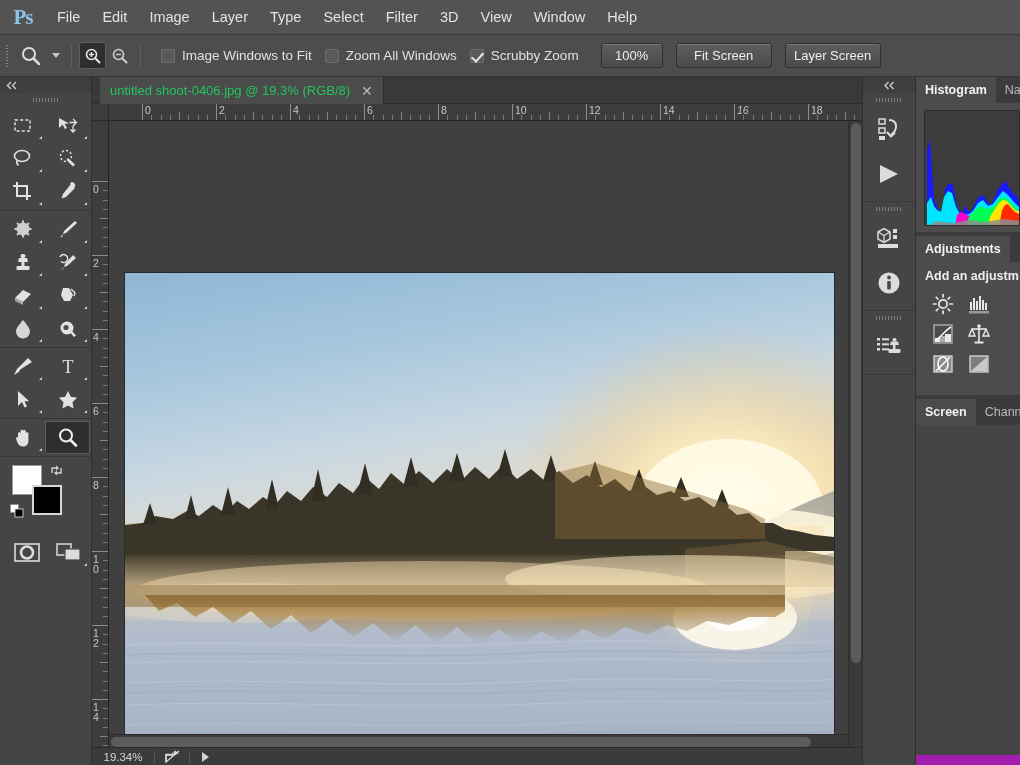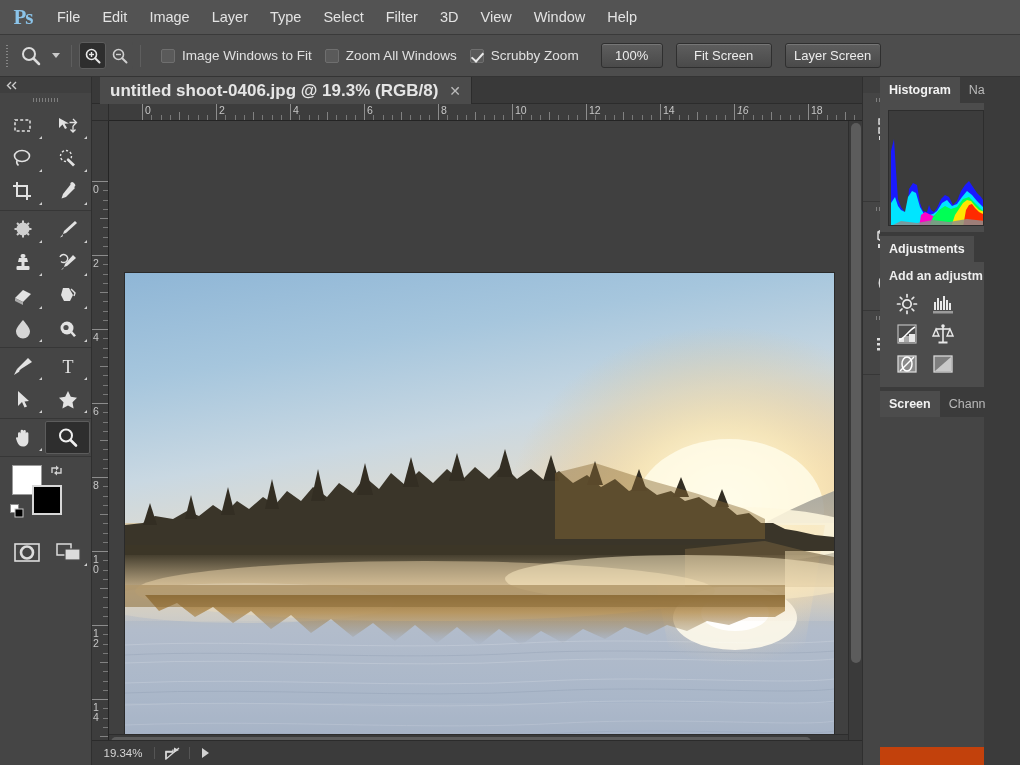--- a/index.html
+++ b/index.html
@@ -130,21 +130,21 @@
   }
   .tabbar {
     position: absolute; left: 0; top: 0; width: 770px; height: 27px;
     background: #393939; border-bottom: 1px solid #2c2c2c;
   }
   .doctab {
     position: absolute; left: 8px; top: 0; height: 27px;
     background: #4b4b4b; border-right: 1px solid #2c2c2c;
     display: flex; align-items: center; padding: 0 10px;
   }
-  .doctab .title { font-size: 17px; font-weight: bold; color: #e5e5e5; white-space: nowrap; }
+  .doctab .title { font-size: 13px; font-weight: normal; color: #22c55e; white-space: nowrap; }
   .doctab .xclose { margin-left: 11px; font-size: 14px; color: #bbbbbb; line-height: 1; }
 
   .ruler-corner {
     position: absolute; left: 0; top: 27px; width: 17px; height: 17px;
     background: #3d3d3d; border-right: 1px solid #2c2c2c; border-bottom: 1px solid #2c2c2c;
   }
   .ruler-h {
     position: absolute; left: 17px; top: 27px; width: 753px; height: 17px;
     background: #3d3d3d; border-bottom: 1px solid #242424; overflow: hidden;
   }
@@ -178,21 +178,21 @@
     background: #3a3a3a; border-left: 1px solid #2d2d2d;
   }
   .scroll-h {
     position: absolute; left: 17px; bottom: 17px; height: 14px; width: 739px;
     background: #3a3a3a; border-top: 1px solid #2d2d2d;
   }
   .sv-thumb { position: absolute; left: 2px; top: 2px; width: 10px; height: 540px; background: #5c5c5c; border-radius: 5px; }
   .sh-thumb { position: absolute; top: 2px; left: 2px; height: 10px; width: 700px; background: #5c5c5c; border-radius: 5px; }
 
   .statusbar {
-    position: absolute; left: 0; bottom: 0; width: 770px; height: 25px;
+    position: absolute; left: 0; bottom: 0; width: 770px; height: 18px;
     background: #3b3b3b; border-top: 1px solid #2b2b2b;
     display: flex; align-items: center;
   }
   .st-zoom { width: 62px; text-align: center; font-size: 11.5px; color: #d5d5d5; }
   .st-sep { width: 1px; height: 12px; background: #555; }
   .st-share { width: 34px; display: flex; align-items: center; justify-content: center; }
   .st-doc { flex: 1; text-align: center; font-size: 11.5px; color: #d5d5d5; }
   .st-arrow { width: 30px; display: flex; align-items: center; justify-content: center; }
   .tri-r { width: 0; height: 0; border-top: 5px solid transparent; border-bottom: 5px solid transparent; border-left: 7px solid #d2d2d2; }
 
@@ -201,35 +201,35 @@
     position: absolute; left: 862px; top: 77px; width: 54px; height: 688px;
     background: #454545; border-left: 1px solid #2f2f2f; border-right: 1px solid #2f2f2f;
   }
   .rail-collapse { height: 16px; display: flex; align-items: center; justify-content: center; background: #3f3f3f; }
   .rail-group { border-bottom: 1px solid #373737; padding-bottom: 5px; }
   .rail-grip { height: 13px; display: flex; align-items: center; justify-content: center; }
   .rail-cell { height: 45px; display: flex; align-items: center; justify-content: center; }
 
   
   .panels {
-    position: absolute; left: 880px; top: 77px; width: 104px; height: 688px;
-    background: #c2410c;
+    position: absolute; left: 916px; top: 77px; width: 104px; height: 688px;
+    background: #a21caf;
   }
   .panel-tabs { display: flex; height: 26px; background: #3b3b3b; }
   .ptab {
     height: 26px; display: flex; align-items: center; padding: 0 9px;
     font-size: 12.5px; color: #b9b9b9; white-space: nowrap;
   }
   .ptab.active { background: #4c4c4c; color: #f2f2f2; font-weight: bold; }
   .histo-body { background: #4c4c4c; padding: 7px 0 6px 8px; }
   .histo-plot {
     height: 116px; background: #3c3c3c; border: 1px solid #2d2d2d;
     position: relative; overflow: hidden;
   }
-  .adj-body { background: #4c4c4c; padding: 0 0 8px 9px; }
+  .adj-body { background: #4c4c4c; padding: 0 0 16px 9px; }
   .adj-title { font-size: 12.5px; font-weight: bold; color: #eeeeee; padding: 7px 0 6px 0; white-space: nowrap; }
   .adj-grid { display: flex; flex-wrap: wrap; width: 96px; }
   .adj-cell { width: 36px; height: 30px; display: flex; align-items: center; justify-content: center; }
   .layers-body { background: #454545; height: 330px; }
   .panel-div { height: 4px; background: #3b3b3b; }
 </style>
 </head>
 <body>
 
 <div class="app">

